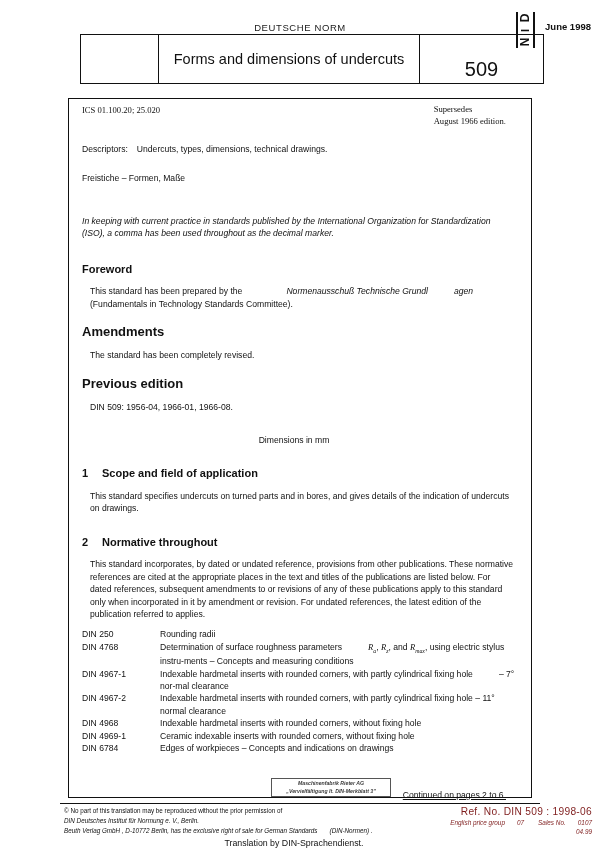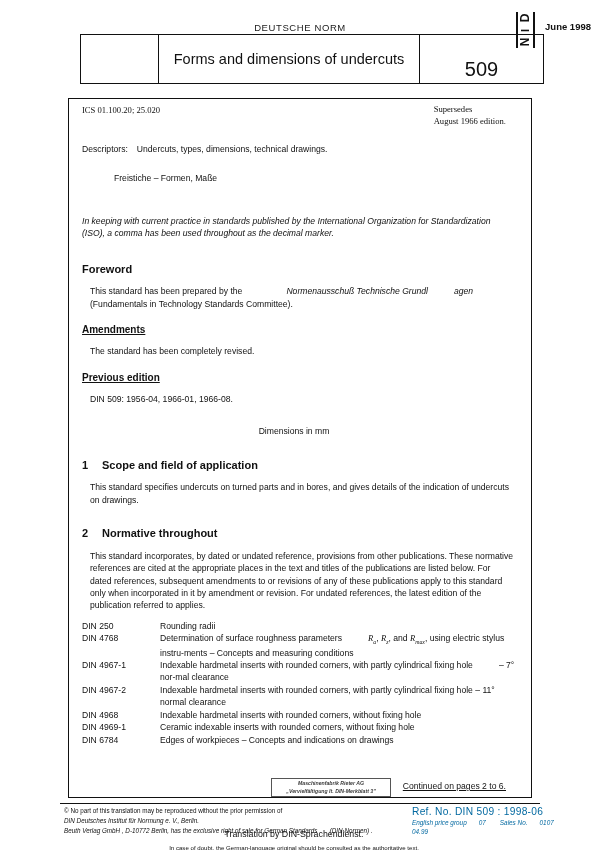--- a/index.html
+++ b/index.html
@@ -162,43 +162,41 @@
 
   .descriptors {
     margin-top: 16px;
     font-size: 8.6px;
   }
   .descriptors .lbl { margin-right: 9px; }
 
   .german-title {
     margin-top: 17px;
     font-size: 8.6px;
-    margin-left: 32px;
   }
 
   .iso-note {
     margin-top: 30px;
     font-style: italic;
     font-size: 8.6px;
     line-height: 1.45;
     width: 412px;
   }
 
   h2.sec-head {
     font-size: 11px;
     font-weight: bold;
     margin: 22px 0 4px 0;
     color: #111;
   }
   h3.sub-head {
-    font-size: 10px;
+    font-size: 13px;
     font-weight: bold;
     margin: 13px 0 1px 0;
     color: #111;
-    text-decoration: underline;
   }
   p.para {
     margin: 8px;
     font-size: 8.6px;
     line-height: 1.45;
     width: 424px;
   }
 
   .foreword-line { position: relative; width: 424px; }
   .fw-italic { font-style: italic; }
@@ -298,22 +296,23 @@
     align-items: flex-start;
   }
   .footer-left {
     font-size: 6.3px;
     line-height: 1.62;
     color: #111;
     width: 330px;
   }
   .footer-left .ital { font-style: italic; }
   .footer-right {
+    text-align: right;
     width: 180px;
-    color: #0369a1;
+    color: #7f1d1d;
   }
   .ref-no {
     font-size: 10.2px;
     letter-spacing: 0.3px;
     white-space: nowrap;
   }
   .price-line {
     font-size: 6.4px;
     font-style: italic;
     margin-top: 2px;

